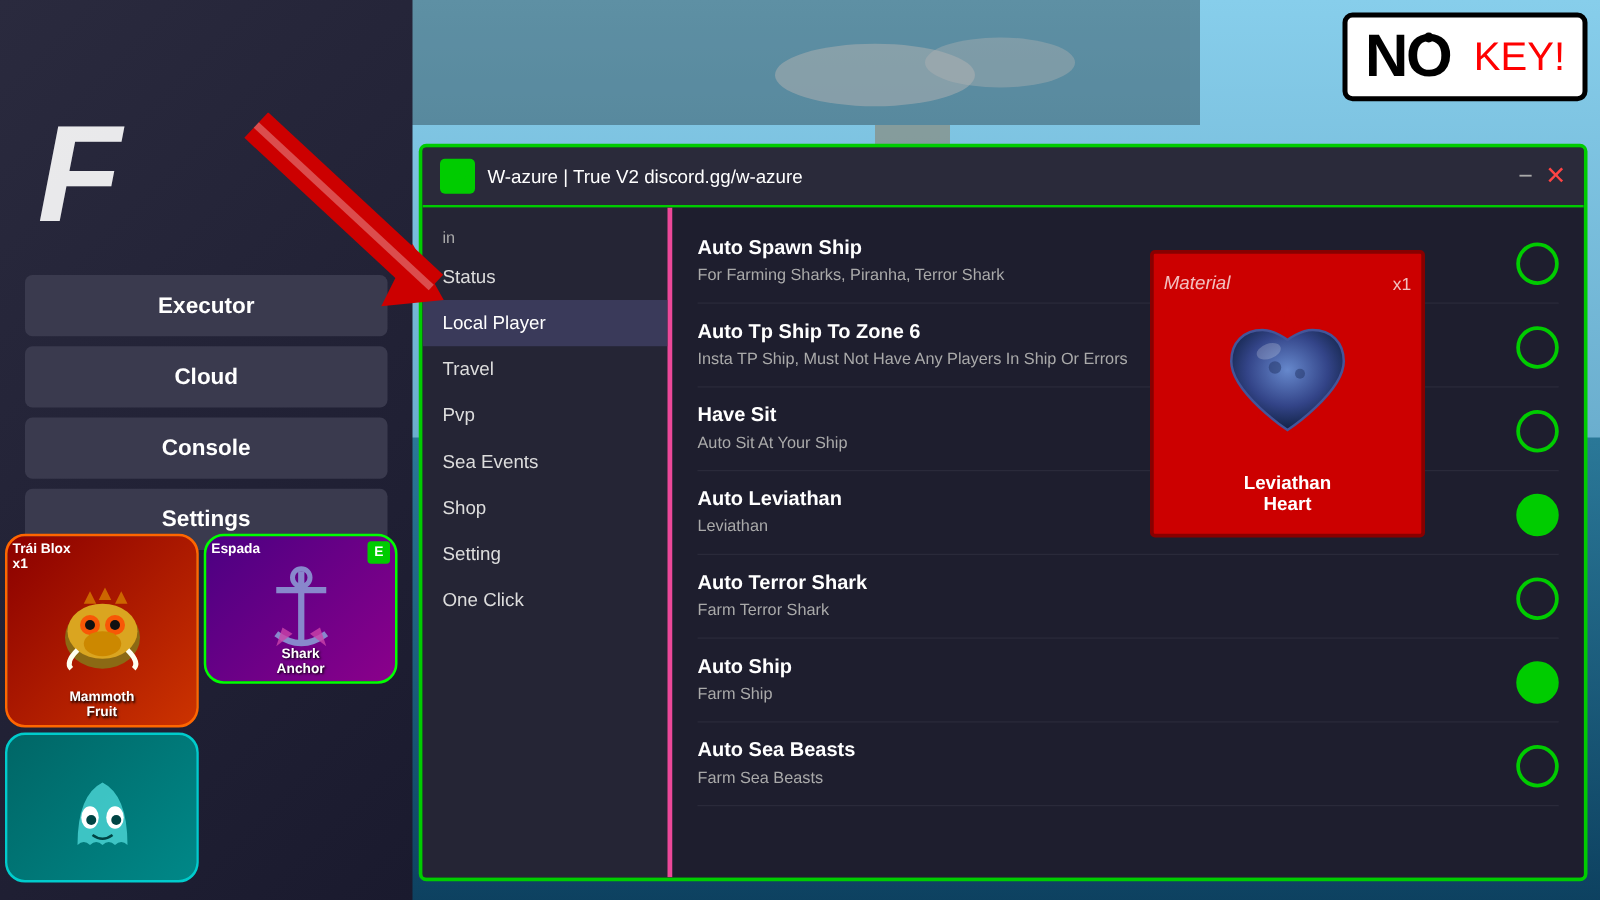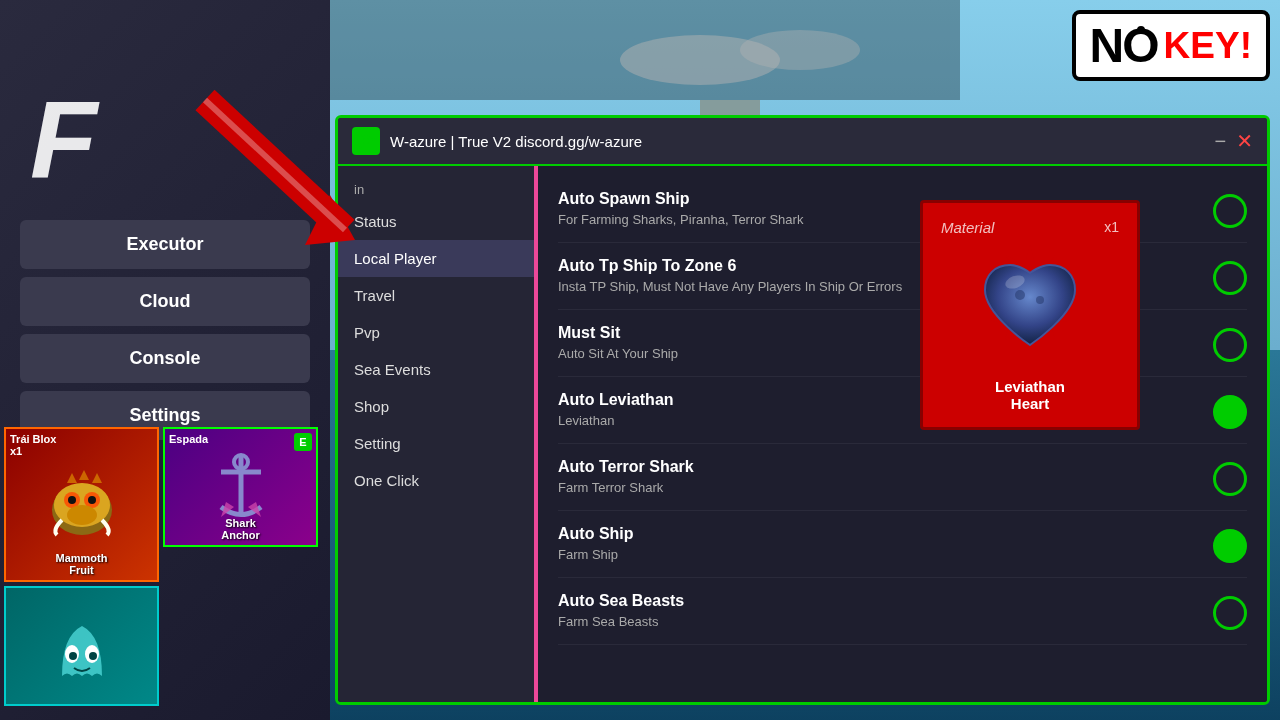--- a/index.html
+++ b/index.html
@@ -73,21 +73,21 @@
       bottom: 10px; left: 0;
       width: 330px;
       display: flex;
       flex-wrap: wrap;
       gap: 4px;
       padding: 4px;
     }
 
     .item-card {
       width: 155px; height: 155px;
-      border-radius: 0;
+      border-radius: 16px;
       position: relative;
       overflow: hidden;
     }
 
     .item-card.mammoth {
       background: linear-gradient(135deg, #8B0000, #cc3300);
       border: 2px solid #ff6600;
     }
 
     .item-card.espada {
@@ -166,23 +166,23 @@
 
     .no-key-no {
       color: black;
       font-size: 48px;
       font-weight: 900;
       letter-spacing: -2px;
     }
 
     .no-key-key {
       color: red;
-      font-size: 37px;
-      font-weight: 700;
-      margin-left: 4px;
+      font-size: 32px;
+      font-weight: 400;
+      margin-left: 17px;
     }
 
     
     .cheat-window {
       position: absolute;
       top: 115px; left: 335px;
       width: 935px;
       height: 590px;
       background: #1e1e2e;
       border: 3px solid #00cc00;
@@ -332,21 +332,20 @@
       top: 200px; right: 140px;
       width: 220px; height: 230px;
       background: #cc0000;
       border: 3px solid #880000;
       border-radius: 4px;
       z-index: 30;
       display: flex;
       flex-direction: column;
       align-items: center;
       justify-content: center;
-      padding: 10px;
     }
 
     
     .content-area::-webkit-scrollbar { width: 6px; }
     .content-area::-webkit-scrollbar-track { background: #1e1e2e; }
     .content-area::-webkit-scrollbar-thumb { background: #3a3a4a; border-radius: 3px; }
 
     
     .scenery {
       position: absolute;
@@ -543,21 +542,21 @@
       <div class="feature-row">
         <div class="feature-info">
           <div class="feature-title">Auto Tp Ship To Zone 6</div>
           <div class="feature-desc">Insta TP Ship, Must Not Have Any Players In Ship Or Errors</div>
         </div>
         <div class="toggle-circle"></div>
       </div>
 
       <div class="feature-row">
         <div class="feature-info">
-          <div class="feature-title">Must Sit</div>
+          <div class="feature-title">Have Sit</div>
           <div class="feature-desc">Auto Sit At Your Ship</div>
         </div>
         <div class="toggle-circle"></div>
       </div>
 
       <div class="feature-row">
         <div class="feature-info">
           <div class="feature-title">Auto Leviathan</div>
           <div class="feature-desc">Leviathan</div>
         </div>

